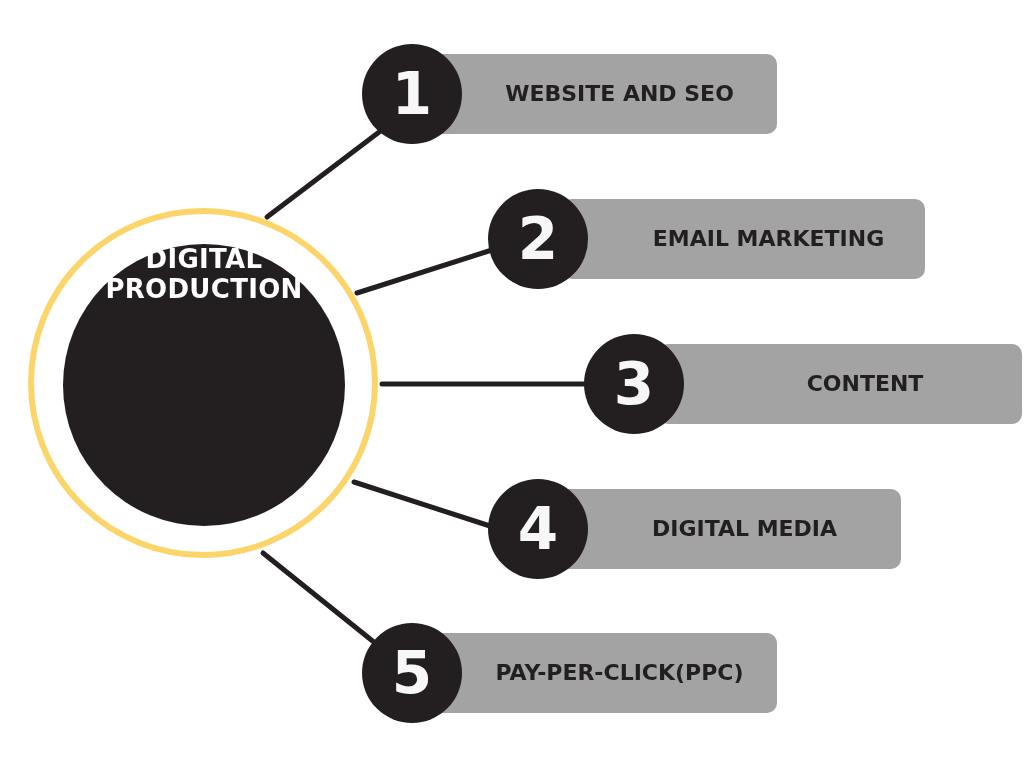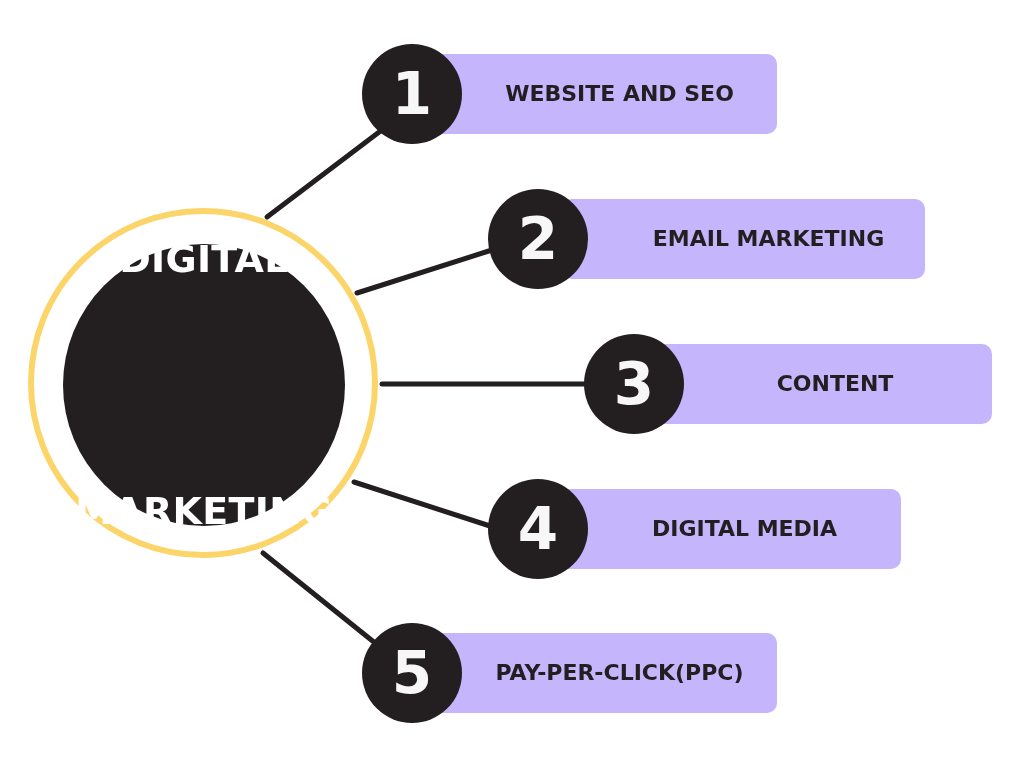--- a/index.html
+++ b/index.html
@@ -8,26 +8,26 @@
       font-family: "DejaVu Sans", sans-serif;
     }
     svg.connectors { position: absolute; left: 0; top: 0; width: 1024px; height: 768px; }
     .hub-ring {
       position: absolute; left: 28px; top: 208px; width: 350px; height: 350px;
       border-radius: 50%; border: 6px solid #fcd56a; box-sizing: border-box; background: #fff;
     }
     .hub {
       position: absolute; left: 63px; top: 244px; width: 282px; height: 282px;
       border-radius: 50%; background: #231f20;
-      display: flex; flex-direction: column; align-items: center; justify-content: space-between;
-      color: #ffffff; font-weight: bold; font-size: 38px; line-height: 30px; text-align: center;
+      display: flex; flex-direction: column; align-items: center; justify-content: flex-start;
+      color: #ffffff; font-weight: bold; font-size: 26px; line-height: 30px; text-align: center;
       letter-spacing: 0.3px;
     }
     .pill {
-      position: absolute; top: 0; height: 80px; background: #c4b5fd; border-radius: 10px;
+      position: absolute; top: 0; height: 80px; background: #a3a3a3; border-radius: 10px;
       display: flex; align-items: center; justify-content: center; text-align: center;
       color: #231f20; font-weight: bold; font-size: 22px; line-height: 24px; box-sizing: border-box;
     }
     .badge {
       position: absolute; width: 100px; height: 100px; border-radius: 50%; background: #231f20;
       display: flex; align-items: center; justify-content: center;
       color: #f7f7f7; font-weight: bold; font-size: 58px; font-family: "DejaVu Sans", sans-serif;
     }
   </style>
 </head>
@@ -39,38 +39,38 @@
     <line x1="357" y1="293" x2="492" y2="250"></line>
     <line x1="382" y1="384" x2="590" y2="384"></line>
     <line x1="354" y1="482" x2="490" y2="526"></line>
     <line x1="263" y1="553" x2="390" y2="655"></line>
   </g>
 </svg>
 
 <div class="hub-ring"></div>
 <div class="hub">
   <span>DIGITAL</span>
-  <span>MARKETING</span>
+  <span>PRODUCTION</span>
 </div>
 
 <div class="pill" style="left:412px; top:54px; width:365px; padding-left:50px;">
   <span>WEBSITE AND SEO</span>
 </div>
 <div class="badge" style="left:362px; top:44px;">
   <span>1</span>
 </div>
 
 <div class="pill" style="left:562px; top:199px; width:363px; padding-left:50px;">
   <span>EMAIL MARKETING</span>
 </div>
 <div class="badge" style="left:488px; top:189px;">
   <span>2</span>
 </div>
 
-<div class="pill" style="left:628px; top:344px; width:364px; padding-left:50px; flex-direction:column;">
+<div class="pill" style="left:658px; top:344px; width:364px; padding-left:50px; flex-direction:column;">
   <span>CONTENT</span>
 </div>
 <div class="badge" style="left:584px; top:334px;">
   <span>3</span>
 </div>
 
 <div class="pill" style="left:538px; top:489px; width:363px; padding-left:50px;">
   <span>DIGITAL MEDIA</span>
 </div>
 <div class="badge" style="left:488px; top:479px;">

